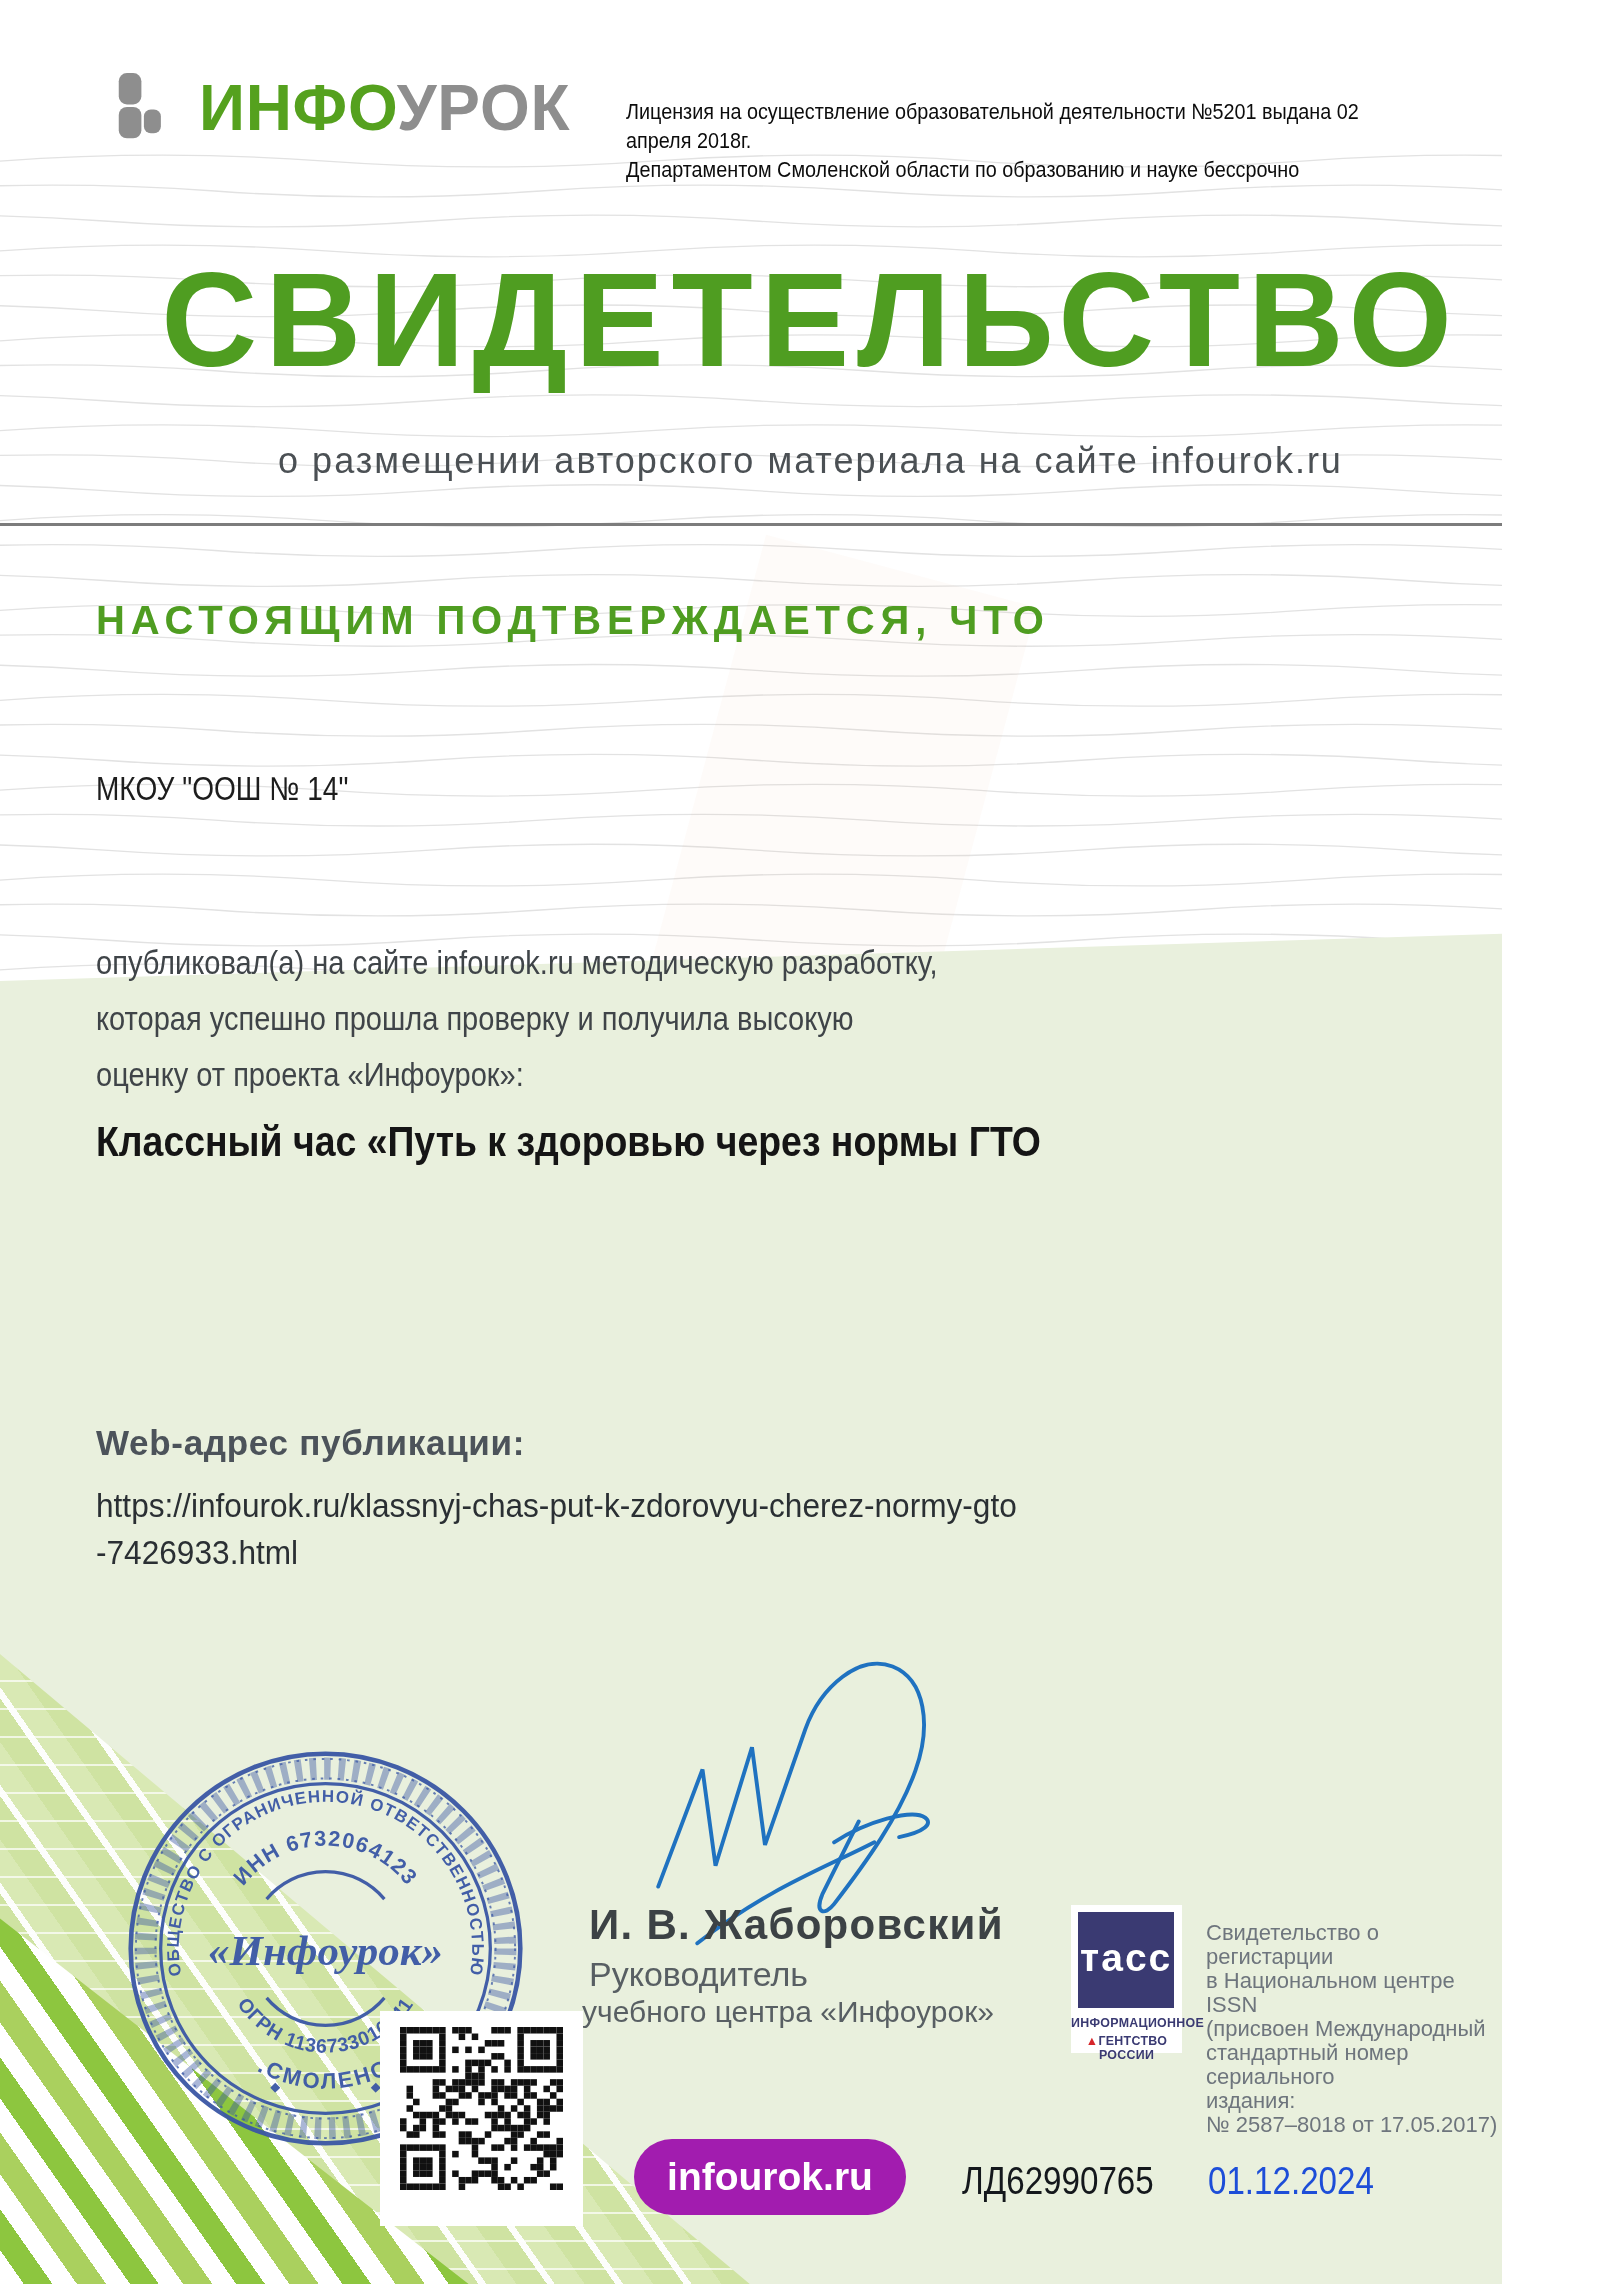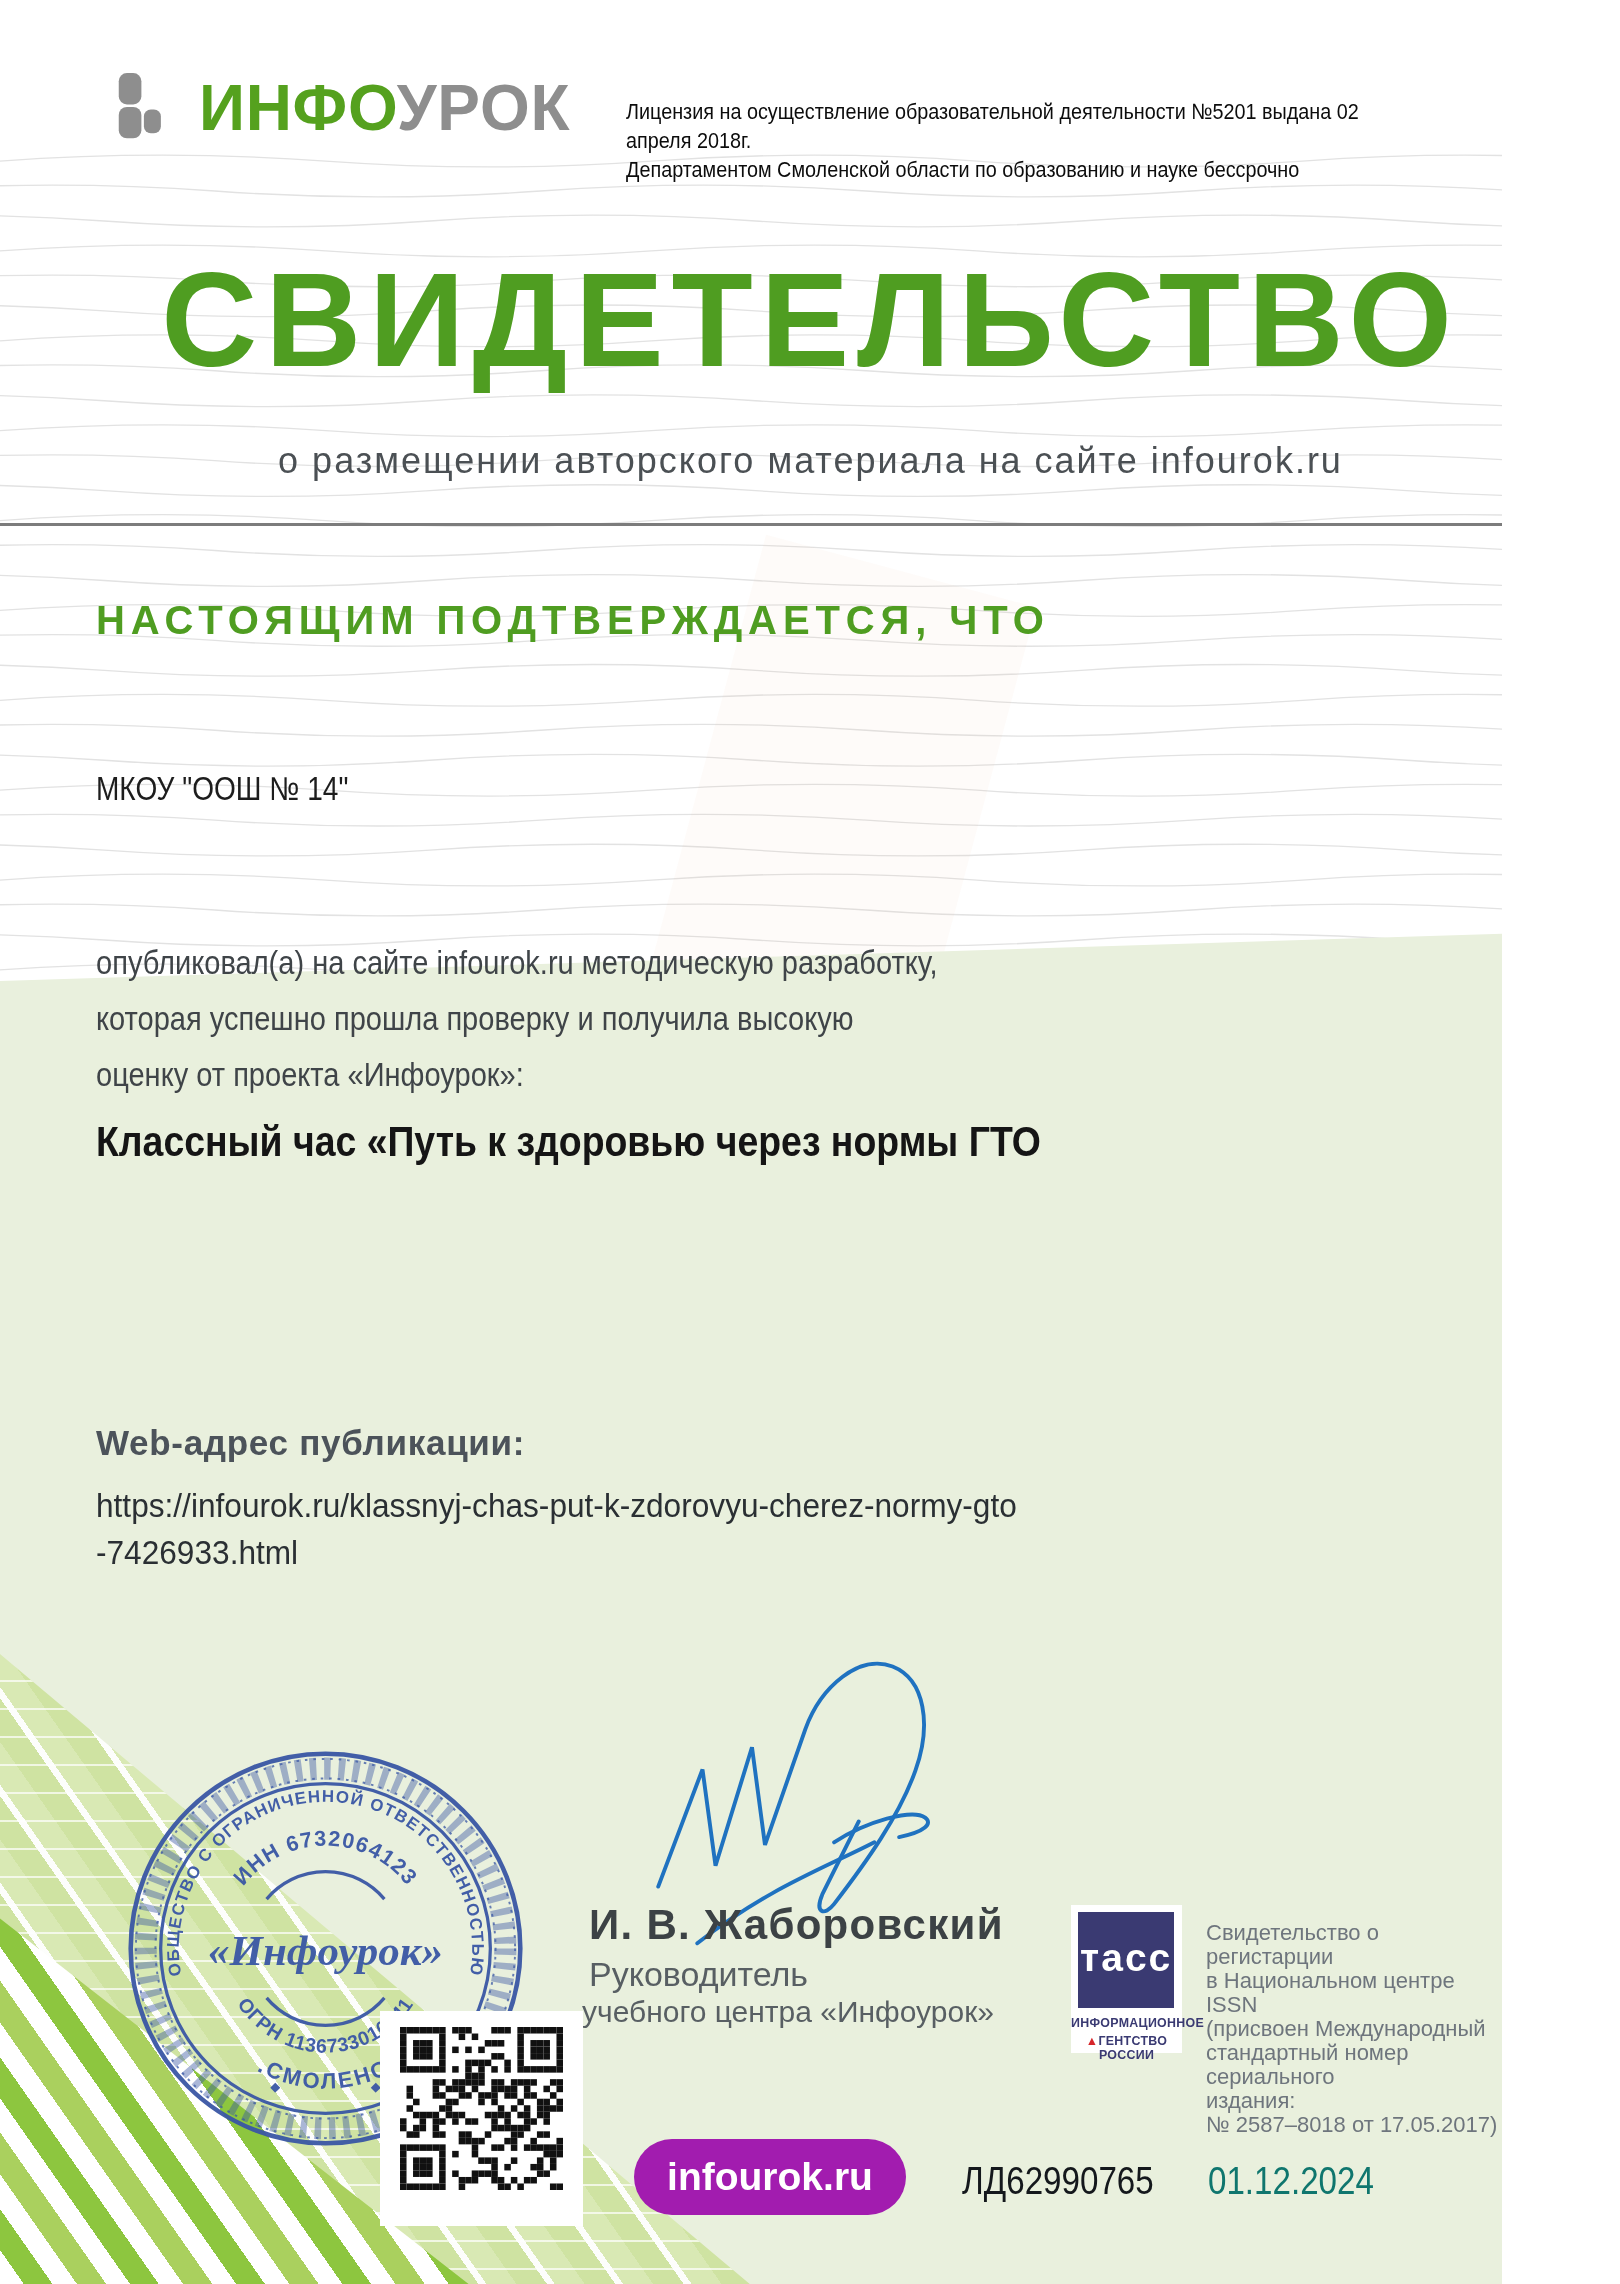--- a/index.html
+++ b/index.html
@@ -62,21 +62,21 @@
   .tass-sub2{position:absolute;left:0;top:129px;width:111px;text-align:center;font-size:12.4px;font-weight:bold;color:#3a3a72;letter-spacing:0.3px;}
   .tass-tri{color:#d6252b;}
   .issn{position:absolute;left:1206px;top:1921px;font-size:22px;line-height:24px;color:#6e757d;}
   
   .qr-pad{position:absolute;left:380px;top:2011px;width:203px;height:215px;background:#ffffff;}
   #qr{position:absolute;left:20px;top:16.3px;width:163px;height:163px;fill:#111;}
   .site-btn{position:absolute;left:634px;top:2139px;width:272px;height:76px;background:#a21caf;border-radius:38px;}
   .site-btn span{display:block;text-align:center;line-height:75px;font-size:39px;font-weight:bold;color:#ffffff;}
   .doc-num{position:absolute;left:962px;top:2159px;font-size:39px;color:#14181c;}
   .doc-num .cond,.doc-date .cond{transform:scaleX(0.85);}
-  .doc-date{position:absolute;left:1208px;top:2159px;font-size:39px;color:#0f766e;}
+  .doc-date{position:absolute;left:1208px;top:2159px;font-size:39px;color:#1d4ed8;}
 </style>
 </head>
 <body>
 
 <div class="page">
 
   <svg id="waves" stroke="#e2e2e2" stroke-width="2" fill="none" viewBox="0 0 2489 1282" width="1621" height="835">
       <path d="M 0 20 q 250 -18 500 0 t 500 0 t 500 0 t 500 0 t 500 0 t 500 0"></path>
       <path d="M -170 66 q 250 -18 500 0 t 500 0 t 500 0 t 500 0 t 500 0 t 500 0"></path>
       <path d="M -340 112 q 250 -18 500 0 t 500 0 t 500 0 t 500 0 t 500 0 t 500 0"></path>

